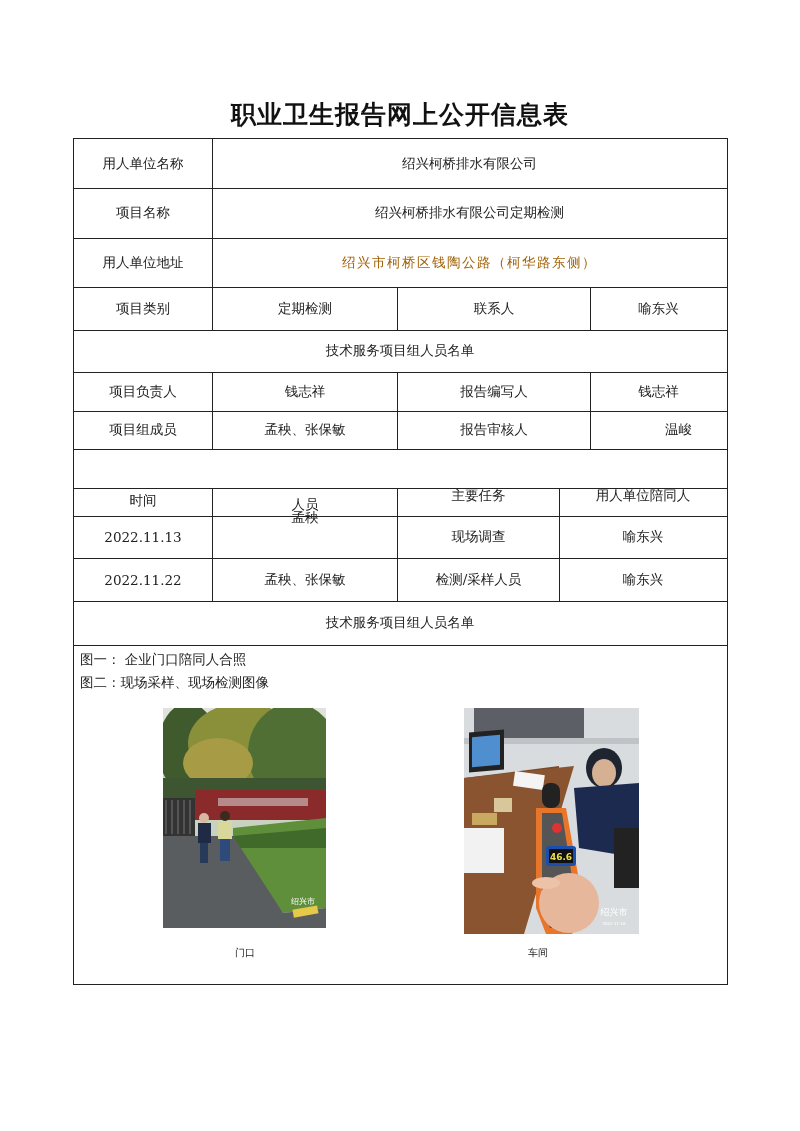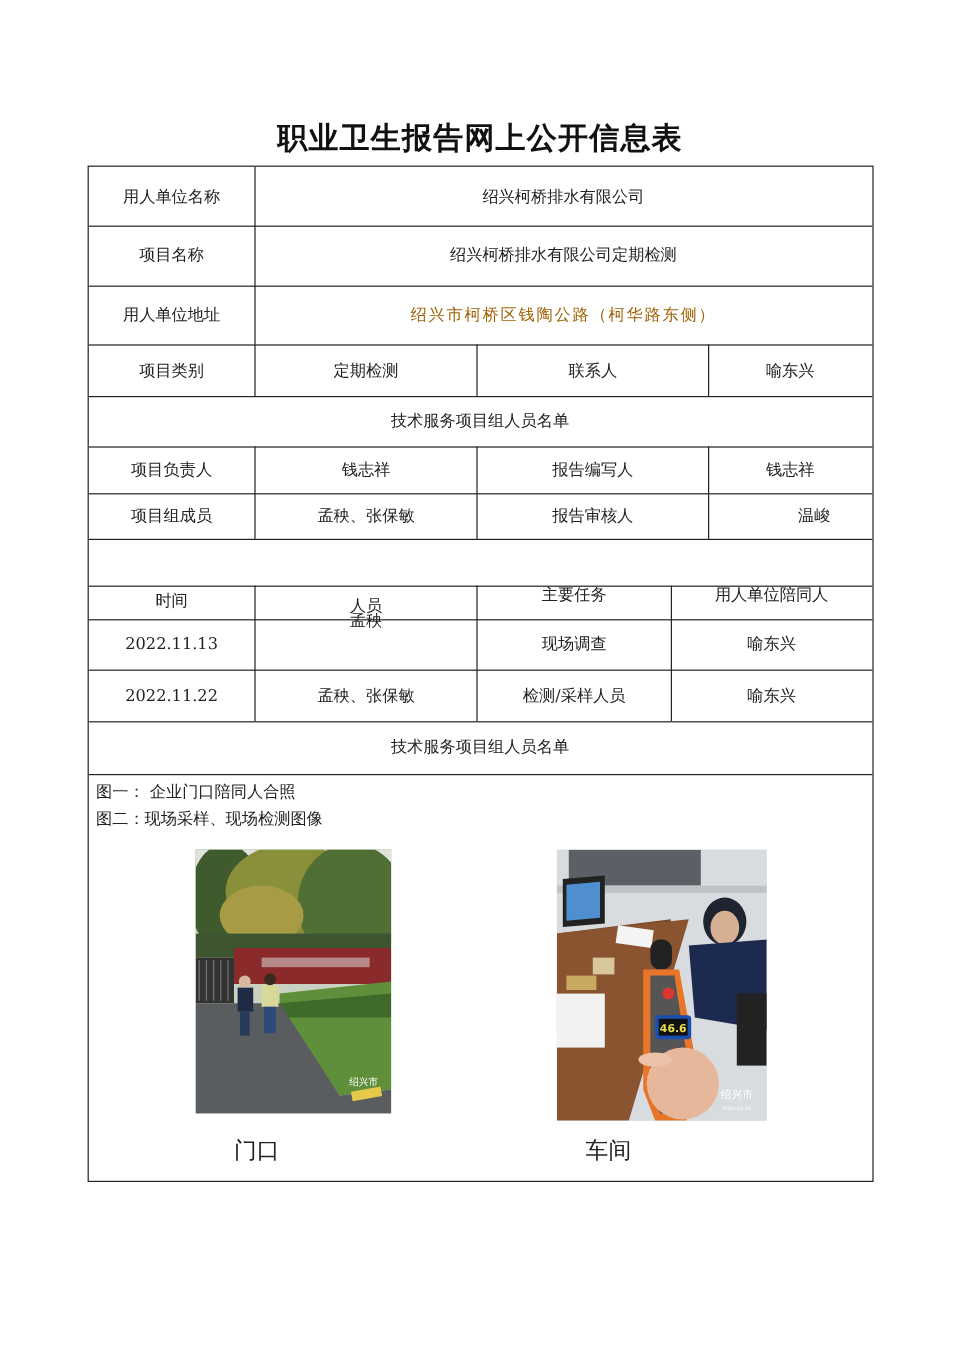--- a/index.html
+++ b/index.html
@@ -9,21 +9,21 @@
            font-size:25px; font-weight:bold; letter-spacing:1px; color:#111; }
   .tbl { position:absolute; left:73px; top:138px; width:655px; height:847px;
          border:1.5px solid #222; box-sizing:border-box; }
   .hl { position:absolute; left:0; right:0; height:0; border-top:1.3px solid #222; }
   .vl { position:absolute; width:0; border-left:1.3px solid #222; }
   .cell { position:absolute; display:flex; align-items:center; justify-content:center;
           font-size:13.5px; color:#222; }
   .cell.light { color:#a16207; letter-spacing:1.5px; }
   .cap { position:absolute; font-size:13.5px; color:#222; }
   .photo { position:absolute; overflow:hidden; }
-  .imgcap { position:absolute; font-size:19px; color:#222; width:100px; }
+  .imgcap { position:absolute; font-size:10px; color:#222; width:100px; text-align:center; }
 </style>
 </head>
 <body>
 
 <div class="title">职业卫生报告网上公开信息表</div>
 
 <div class="tbl">
 
   <div class="hl" style="top:49px"></div>
   <div class="hl" style="top:99px"></div>

